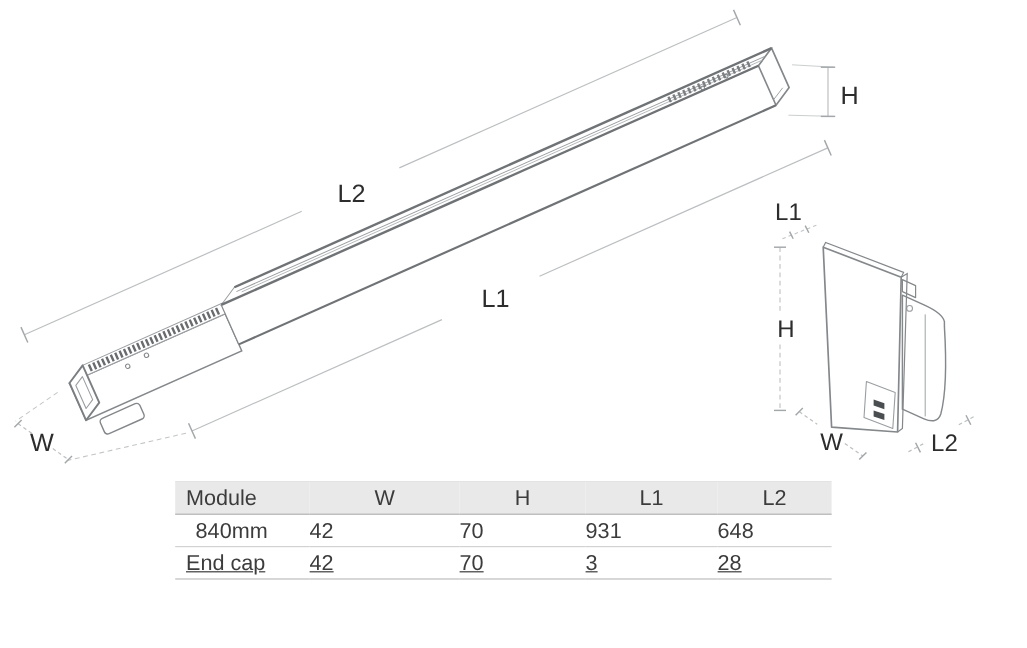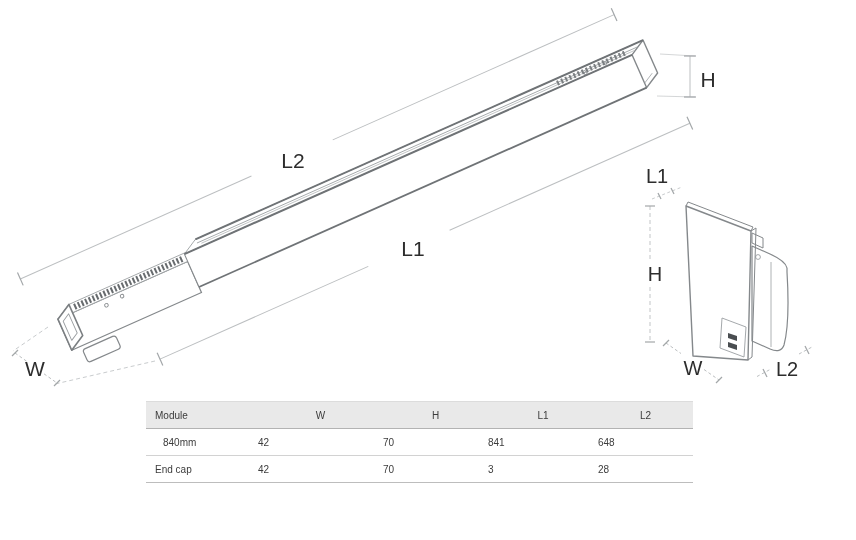--- a/index.html
+++ b/index.html
@@ -12,37 +12,37 @@
     font-family:"Liberation Sans","DejaVu Sans",sans-serif;
     font-size:21px;fill:#2d2d2d;font-weight:400;
   }
   .dim-label-small{
     font-family:"Liberation Sans","DejaVu Sans",sans-serif;
     font-size:20px;fill:#2d2d2d;font-weight:400;
   }
   table.spec{
     position:absolute;left:146px;top:401px;width:547px;
     border-collapse:collapse;table-layout:fixed;
-    font-size:10px;color:#3c3c3c;
+    font-size:18px;color:#3c3c3c;
   }
   table.spec col.c-module{width:112px;}
   table.spec col.c-w{width:125px;}
   table.spec col.c-h{width:105px;}
   table.spec col.c-l1{width:110px;}
   table.spec col.c-l2{width:95px;}
   table.spec th{
     background:#e9e9e9;font-weight:400;height:26px;
     border-top:1px solid #dcdcdc;border-bottom:1px solid #b3b3b3;
     text-align:center;padding:0;
   }
   table.spec td{
     height:26px;padding:0;
     border-bottom:1px solid #d2d2d2;background:#ffffff;
   }
-  table.spec tbody tr:last-child td{border-bottom:1px solid #bdbdbd;}
+  table.spec tbody tr:last-child td{border-bottom:1px solid #bdbdbd;text-decoration:underline;}
   table.spec th.col-module,table.spec td.col-module{text-align:left;padding-left:9px;}
   table.spec td.col-module.indent{padding-left:17px;}
 </style>
 </head>
 <body>
 
 <div id="screenshot">
 
   <svg id="drawing" width="856" height="400" viewBox="0 0 856 400">
 
@@ -189,21 +189,21 @@
           <th>H</th>
           <th>L1</th>
           <th>L2</th>
         </tr>
     </thead>
     <tbody>
         <tr>
           <td class="col-module indent">840mm</td>
           <td>42</td>
           <td>70</td>
-          <td>841</td>
+          <td>931</td>
           <td>648</td>
         </tr>
         <tr>
           <td class="col-module">End cap</td>
           <td>42</td>
           <td>70</td>
           <td>3</td>
           <td>28</td>
         </tr>
       </tbody>

